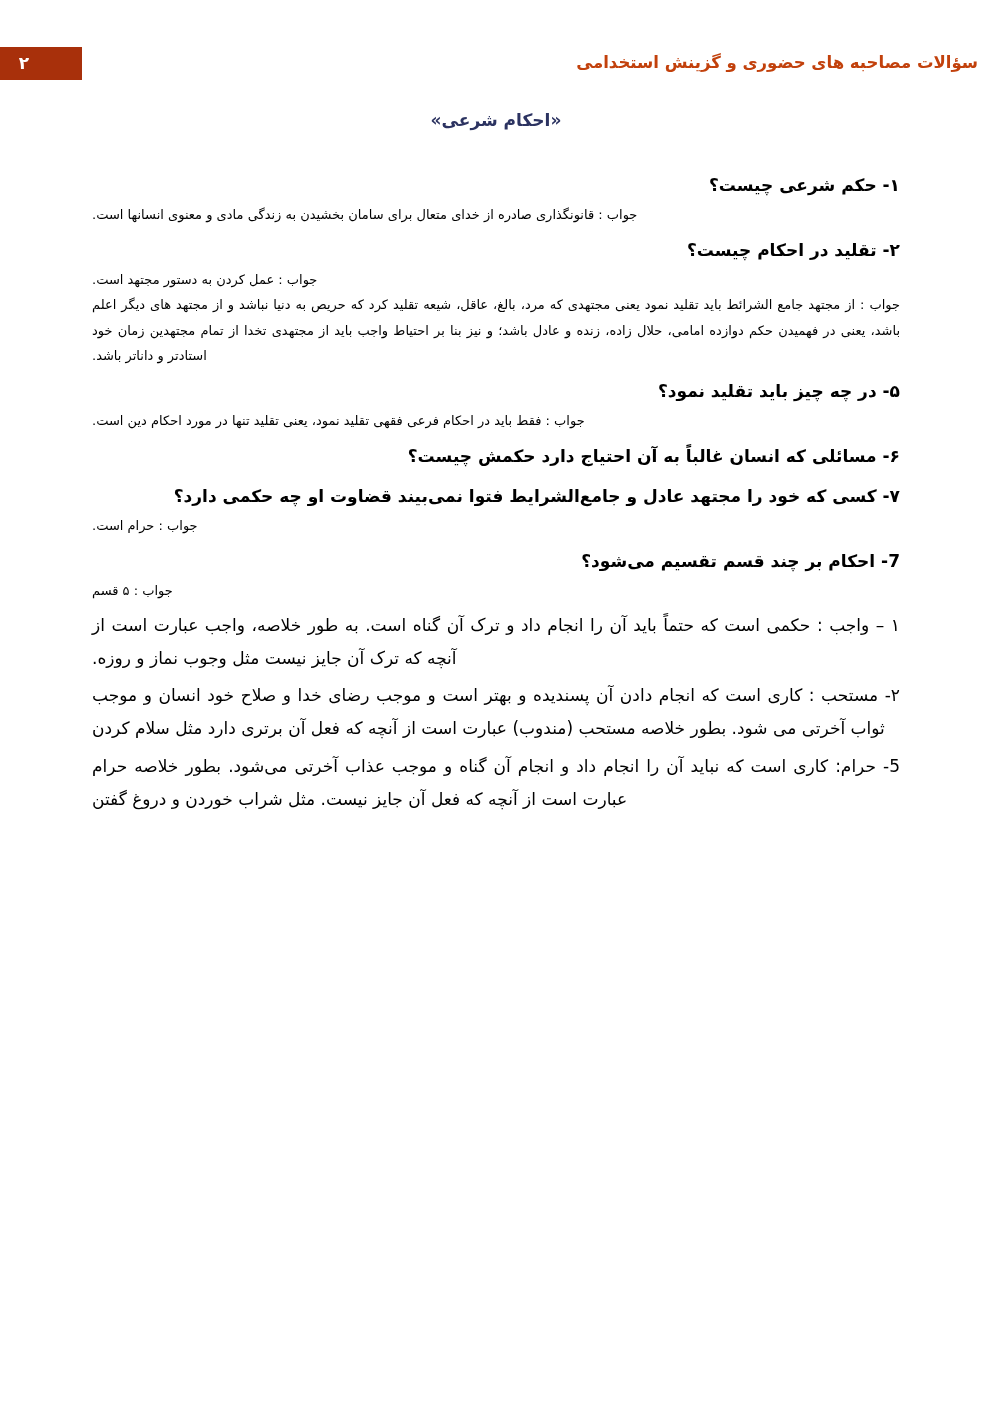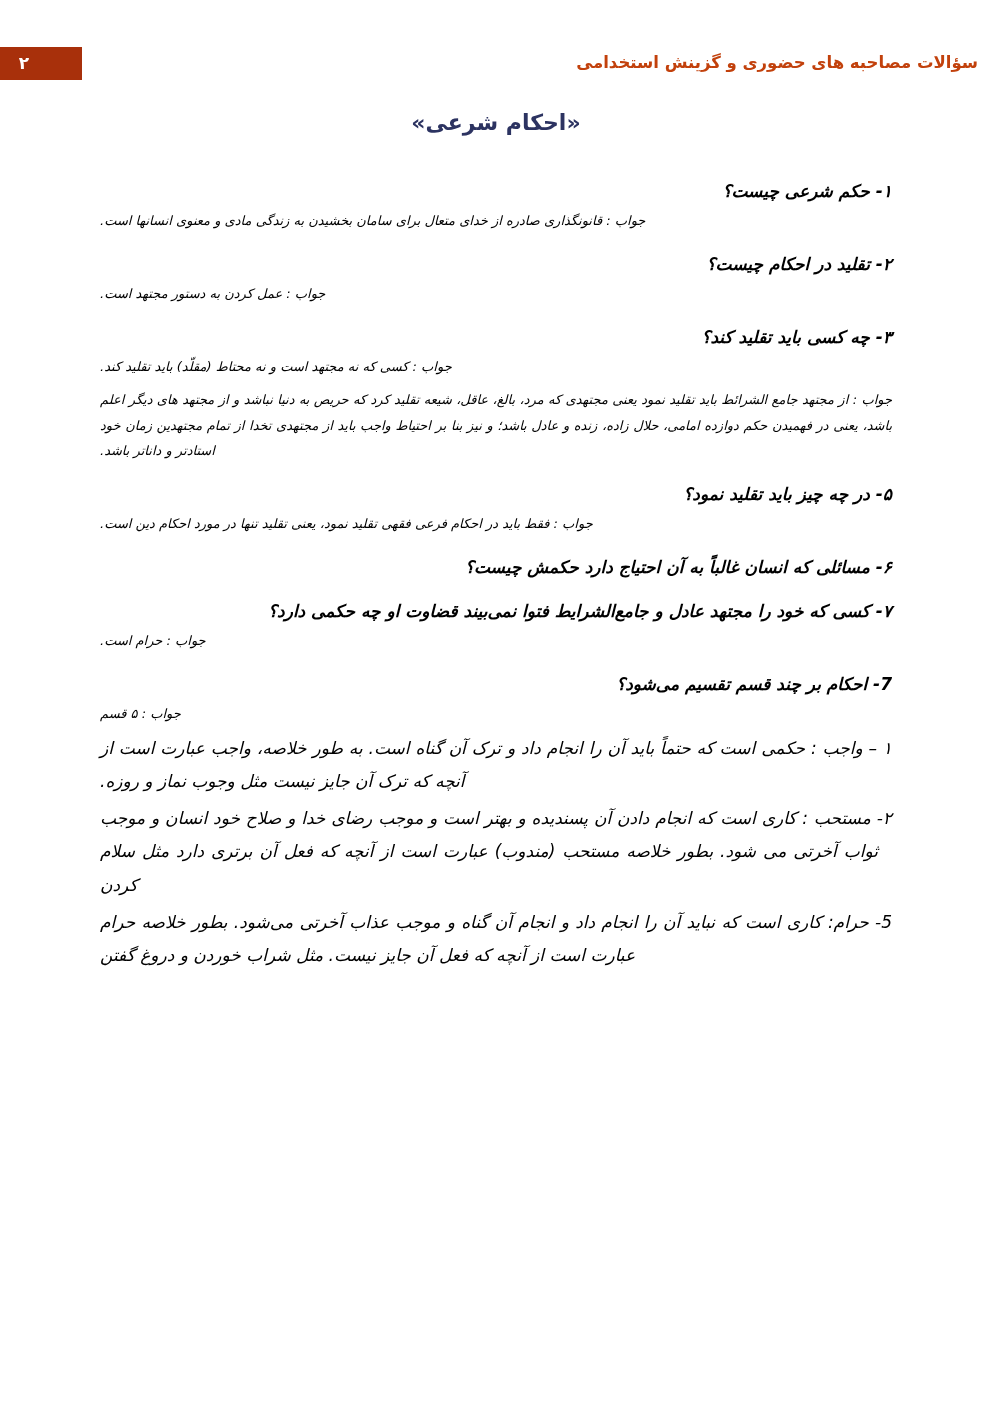--- a/index.html
+++ b/index.html
@@ -63,29 +63,28 @@
     position: absolute;
     top: 110px;
     right: 92px;
     left: 92px;
     width: 808px;
   }
 
   .doc-title {
     text-align: center;
     color: #2c3361;
-    font-size: 22px;
+    font-size: 17px;
     font-weight: bold;
     margin: 0 0 32px 0;
     line-height: 1.2;
   }
 
   .qa-block {
-    margin: 8px;
-    font-style: italic;
+    margin: 0;
   }
 
   .question {
     font-size: 17px;
     font-weight: bold;
     text-align: right;
     line-height: 1.45;
     margin: 0 0 4px 0;
     padding-top: 11px;
   }
@@ -138,24 +137,20 @@
   <div class="qa-block">
     <p class="question">۱- حکم شرعی چیست؟</p>
     <p class="answer single">جواب : قانونگذاری صادره از خدای متعال برای سامان بخشیدن به زندگی مادی و معنوی انسانها است.</p>
   </div>
 
   <div class="qa-block">
     <p class="question">۲- تقلید در احکام چیست؟</p>
     <p class="answer single">جواب : عمل کردن به دستور مجتهد است.</p>
   </div>
 
-  <div class="qa-block">
-    <p class="question">۳- چه کسی باید تقلید کند؟</p>
-    <p class="answer single">جواب : کسی که نه مجتهد است و نه محتاط (مقلّد) باید تقلید کند.</p>
-  </div>
 
   <div class="qa-block">
     <p class="answer">جواب : از مجتهد جامع الشرائط باید تقلید نمود یعنی مجتهدی که مرد، بالغ، عاقل، شیعه تقلید کرد که حریص به دنیا نباشد و از مجتهد های دیگر اعلم باشد، یعنی در فهمیدن حکم دوازده امامی، حلال زاده، زنده و عادل باشد؛ و نیز بنا بر احتیاط واجب باید از مجتهدی تخدا از تمام مجتهدین زمان خود استادتر و داناتر باشد.</p>
   </div>
 
   <div class="qa-block">
     <p class="question">۵- در چه چیز باید تقلید نمود؟</p>
     <p class="answer single">جواب : فقط باید در احکام فرعی فقهی تقلید نمود، یعنی تقلید تنها در مورد احکام دین است.</p>
   </div>
 

